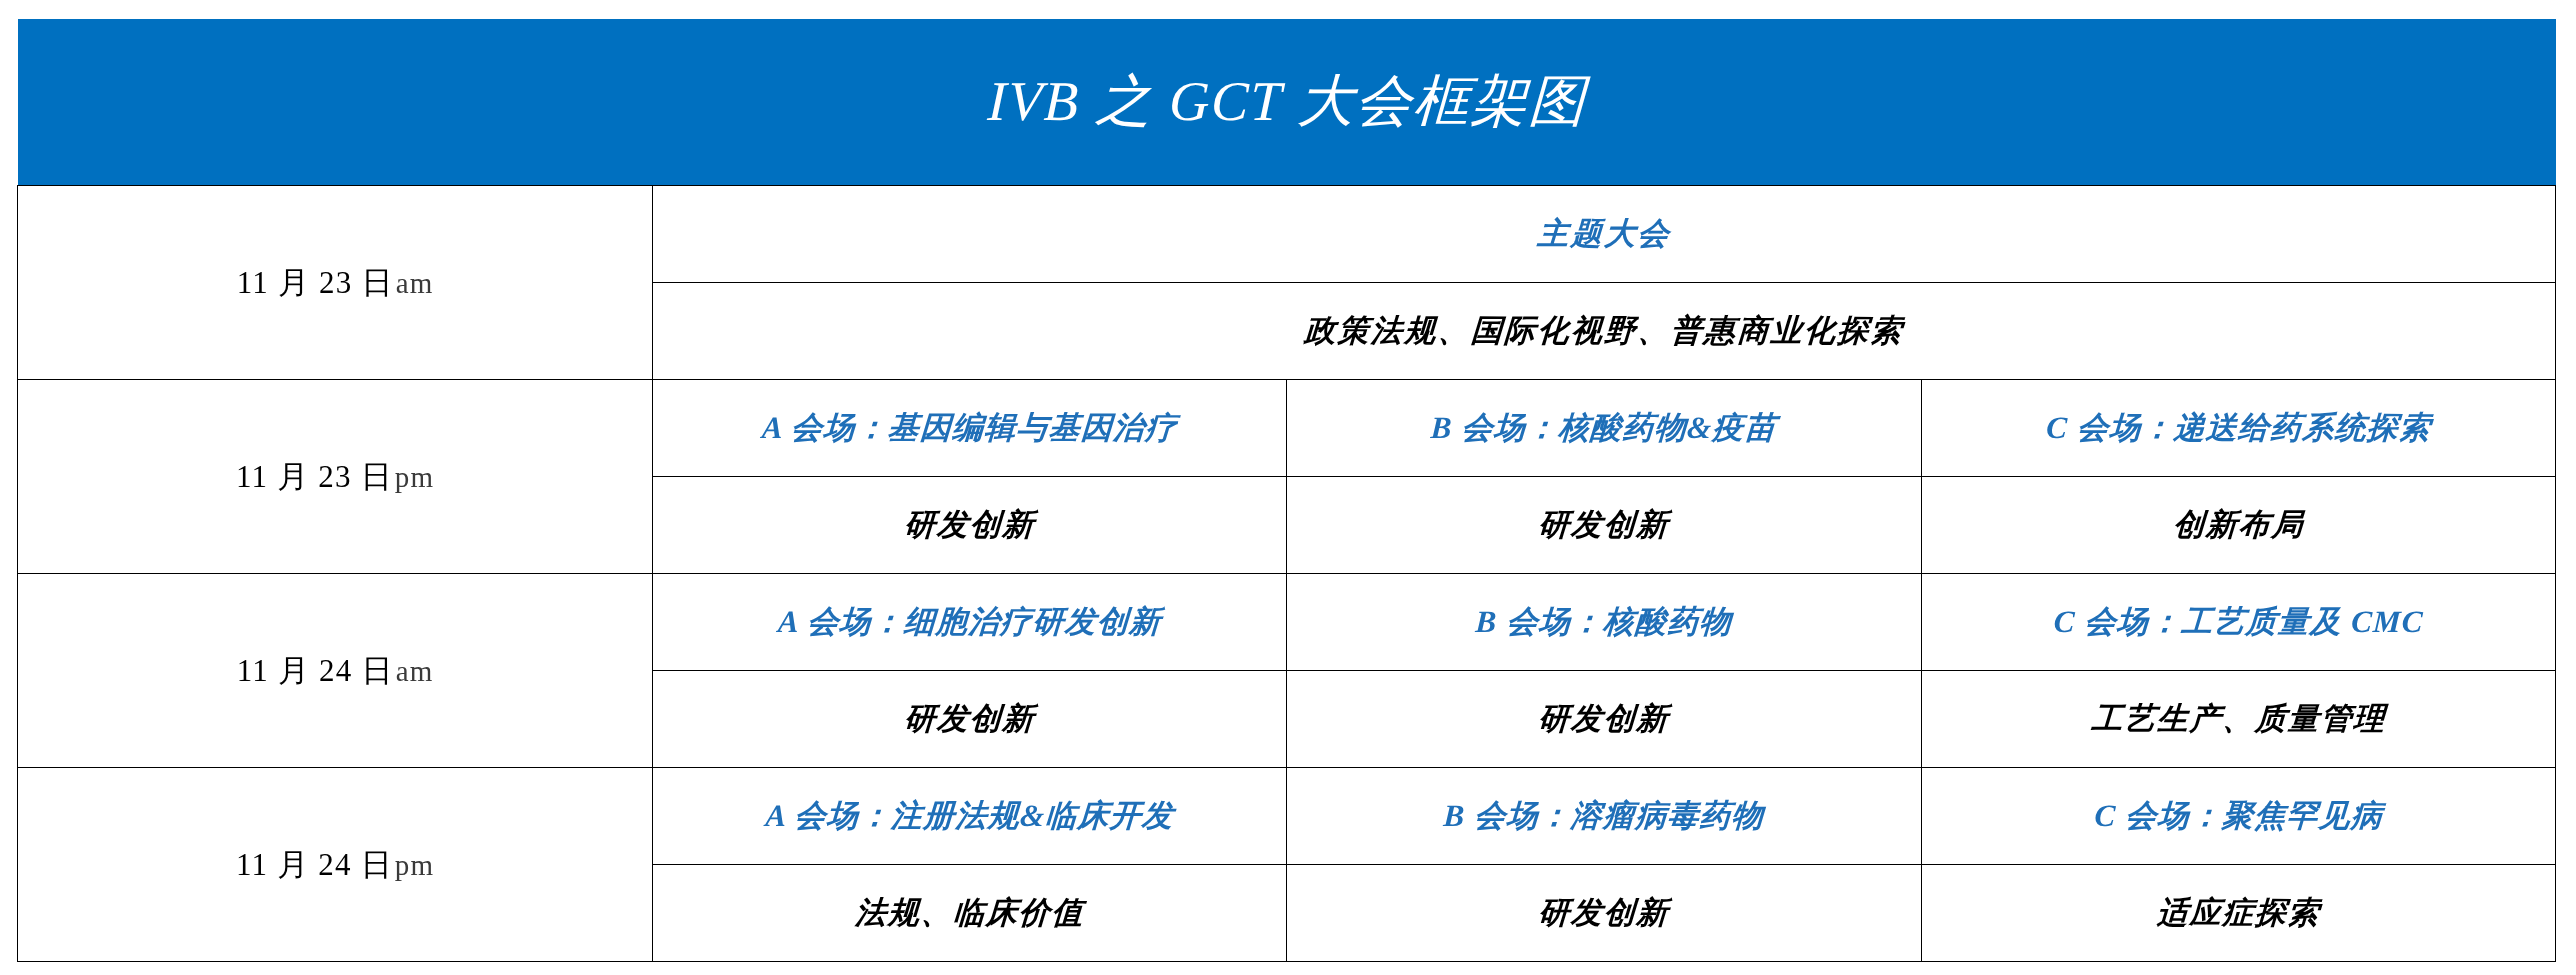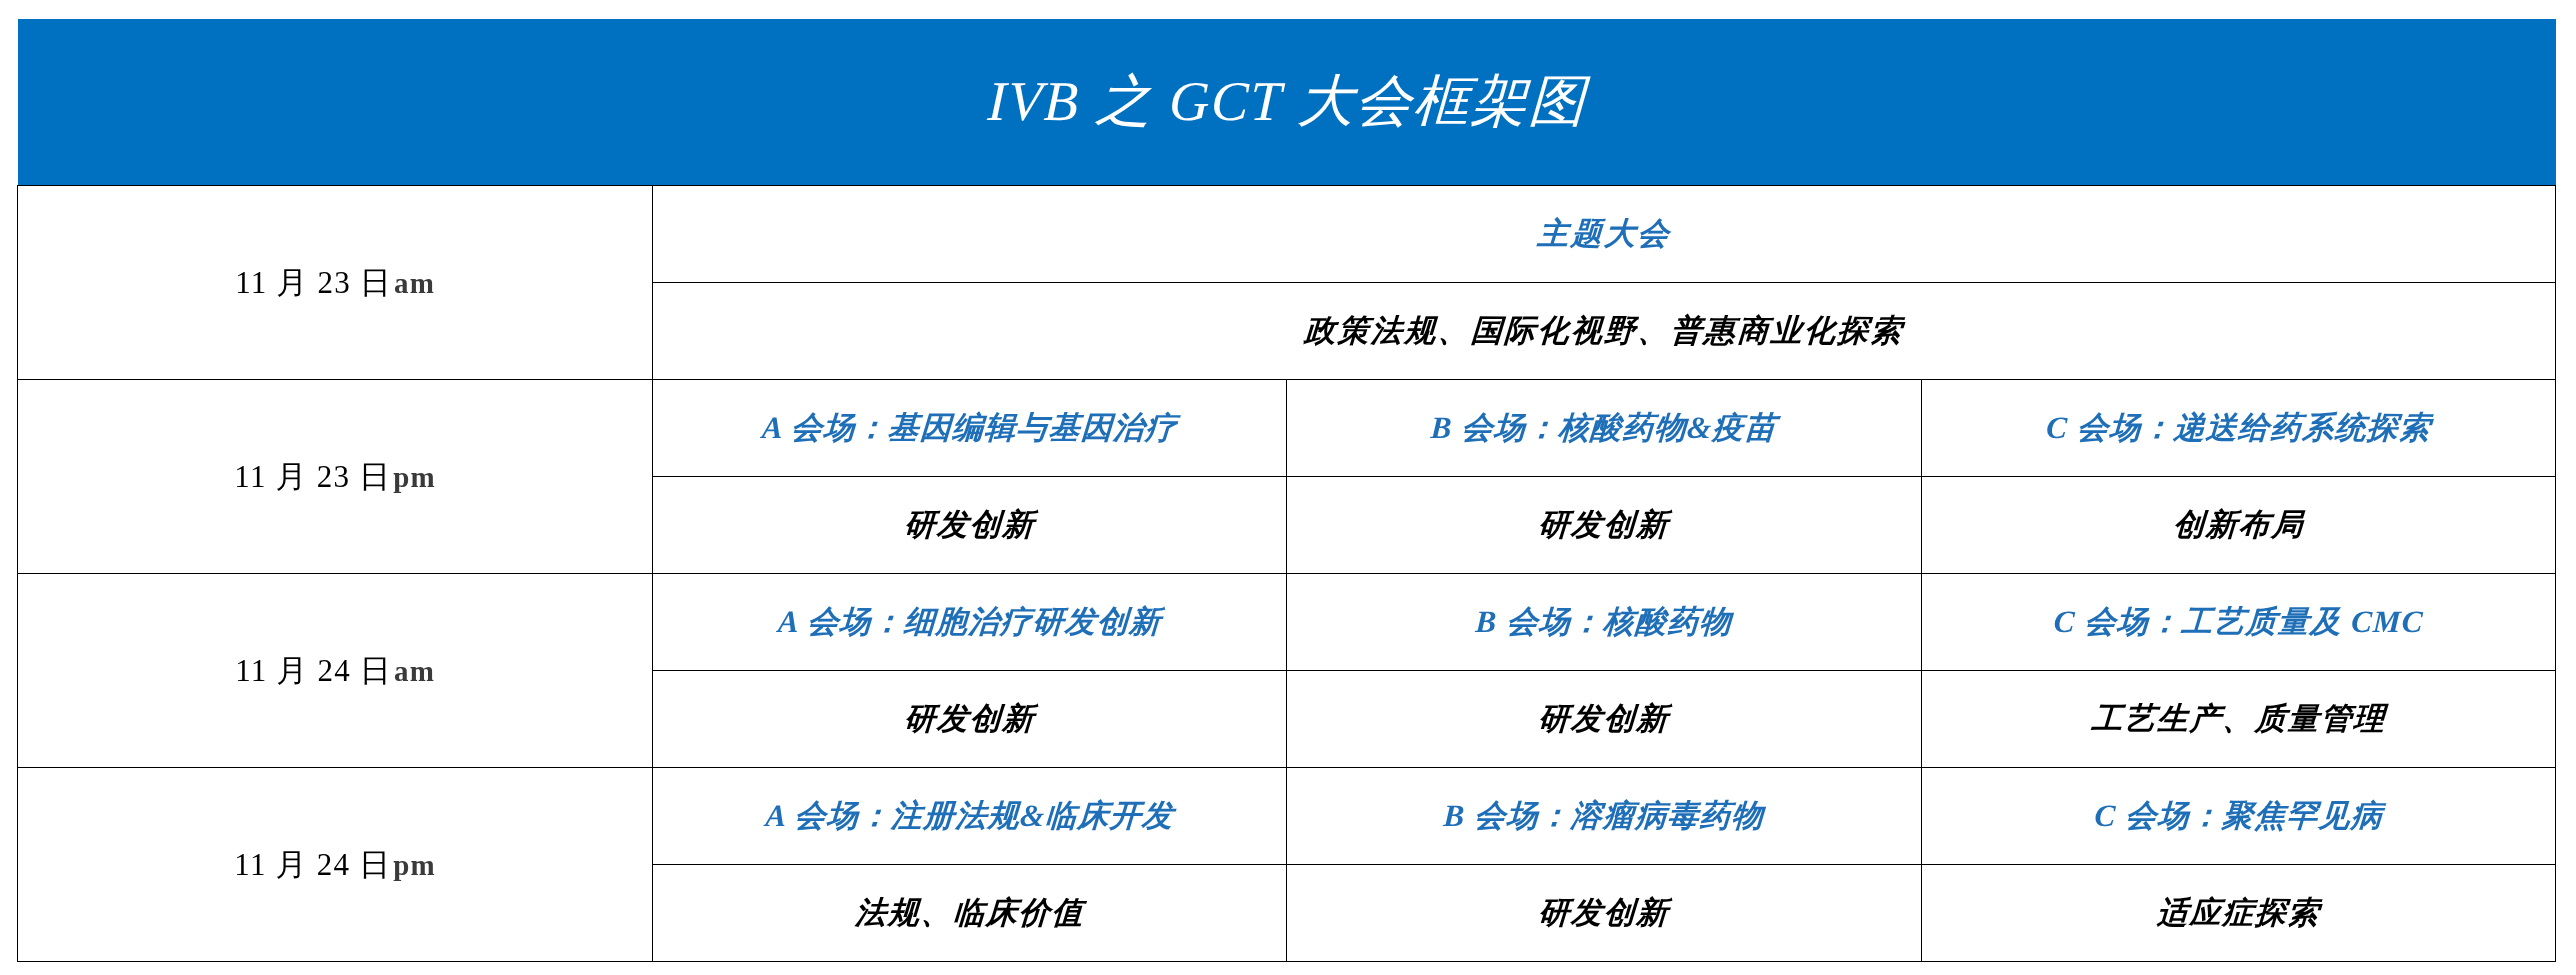--- a/index.html
+++ b/index.html
@@ -68,21 +68,20 @@
     width: 379px;
     font-size: 31px;
     color: #000000;
     letter-spacing: 1.2px;
     white-space: nowrap;
   }
   .date-cell .ampm {
     color: #3a3a3a;
     margin-left: 2px;
     font-size: 29px;
-    font-weight: bold;
   }
 
   .col-a { width: 766px; }
   .col-b { width: 711px; }
   .col-c { width: 684px; }
 
   .session-title {
     color: #1F6FB8;
     font-size: 31px;
     font-weight: 700;

